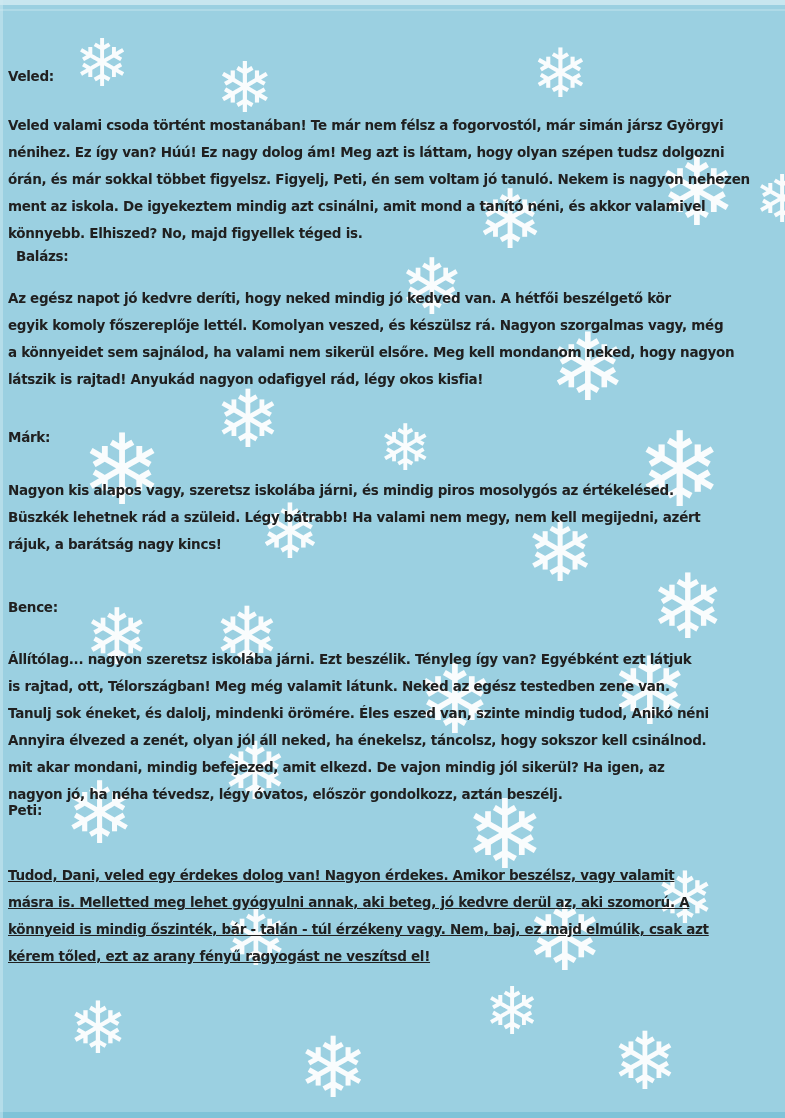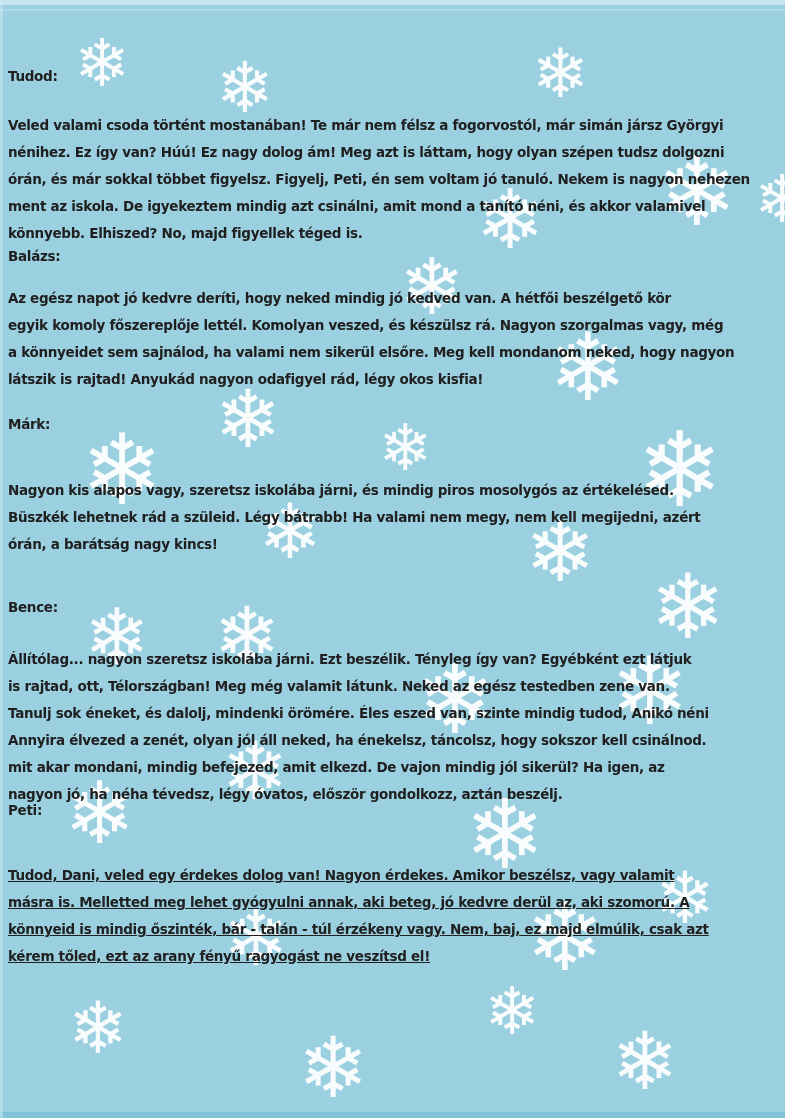--- a/index.html
+++ b/index.html
@@ -67,40 +67,40 @@
     <span class="snowflake" style="left: 255px; top: 772px; font-size: 80px; color: rgb(255, 255, 255);">❄</span>
     <span class="snowflake" style="left: 100px; top: 813px; font-size: 86px; color: rgb(255, 255, 255);">❄</span>
     <span class="snowflake" style="left: 505px; top: 835px; font-size: 96px; color: rgb(255, 255, 255);">❄</span>
     <span class="snowflake" style="left: 685px; top: 898px; font-size: 72px; color: rgb(255, 255, 255);">❄</span>
     <span class="snowflake" style="left: 256px; top: 938px; font-size: 78px; color: rgb(255, 255, 255);">❄</span>
     <span class="snowflake" style="left: 565px; top: 938px; font-size: 94px; color: rgb(255, 255, 255);">❄</span>
     <span class="snowflake" style="left: 512px; top: 1012px; font-size: 66px; color: rgb(255, 255, 255);">❄</span>
     <span class="snowflake" style="left: 98px; top: 1028px; font-size: 72px; color: rgb(255, 255, 255);">❄</span>
     <span class="snowflake" style="left: 645px; top: 1062px; font-size: 80px; color: rgb(255, 255, 255);">❄</span>
     <span class="snowflake" style="left: 333px; top: 1068px; font-size: 84px; color: rgb(255, 255, 255);">❄</span>
-    <div class="heading" style="top: 63px;">Tudod:</div>
+    <div class="heading" style="top: 63px;">Veled:</div>
     <div class="paragraph" style="top: 112px;">
       <span class="line">Veled valami csoda történt mostanában! Te már nem félsz a fogorvostól, már simán jársz Györgyi</span>
       <span class="line">nénihez. Ez így van? Húú! Ez nagy dolog ám! Meg azt is láttam, hogy olyan szépen tudsz dolgozni</span>
       <span class="line">órán, és már sokkal többet figyelsz. Figyelj, Peti, én sem voltam jó tanuló. Nekem is nagyon nehezen</span>
       <span class="line">ment az iskola. De igyekeztem mindig azt csinálni, amit mond a tanító néni, és akkor valamivel</span>
       <span class="line">könnyebb. Elhiszed? No, majd figyellek téged is.</span>
     </div>
-    <div class="heading" style="top: 243px;">Balázs:</div>
+    <div class="heading" style="top: 243px; margin-left: 8px;">Balázs:</div>
     <div class="paragraph" style="top: 285px;">
       <span class="line">Az egész napot jó kedvre deríti, hogy neked mindig jó kedved van. A hétfői beszélgető kör</span>
       <span class="line">egyik komoly főszereplője lettél. Komolyan veszed, és készülsz rá. Nagyon szorgalmas vagy, még</span>
       <span class="line">a könnyeidet sem sajnálod, ha valami nem sikerül elsőre. Meg kell mondanom neked, hogy nagyon</span>
       <span class="line">látszik is rajtad! Anyukád nagyon odafigyel rád, légy okos kisfia!</span>
     </div>
-    <div class="heading" style="top: 411px; text-align: center;">Márk:</div>
+    <div class="heading" style="top: 424px; text-align: center;">Márk:</div>
     <div class="paragraph" style="top: 477px;">
       <span class="line">Nagyon kis alapos vagy, szeretsz iskolába járni, és mindig piros mosolygós az értékelésed.</span>
       <span class="line">Büszkék lehetnek rád a szüleid. Légy bátrabb! Ha valami nem megy, nem kell megijedni, azért</span>
-      <span class="line">órán, a barátság nagy kincs!</span>
+      <span class="line">rájuk, a barátság nagy kincs!</span>
     </div>
     <div class="heading" style="top: 594px;">Bence:</div>
     <div class="paragraph" style="top: 646px;">
       <span class="line">Állítólag... nagyon szeretsz iskolába járni. Ezt beszélik. Tényleg így van? Egyébként ezt látjuk</span>
       <span class="line">is rajtad, ott, Télországban! Meg még valamit látunk. Neked az egész testedben zene van.</span>
       <span class="line">Tanulj sok éneket, és dalolj, mindenki örömére. Éles eszed van, szinte mindig tudod, Anikó néni</span>
       <span class="line">Annyira élvezed a zenét, olyan jól áll neked, ha énekelsz, táncolsz, hogy sokszor kell csinálnod.</span>
       <span class="line">mit akar mondani, mindig befejezed, amit elkezd. De vajon mindig jól sikerül? Ha igen, az</span>
       <span class="line">nagyon jó, ha néha tévedsz, légy óvatos, először gondolkozz, aztán beszélj.</span>
     </div>

